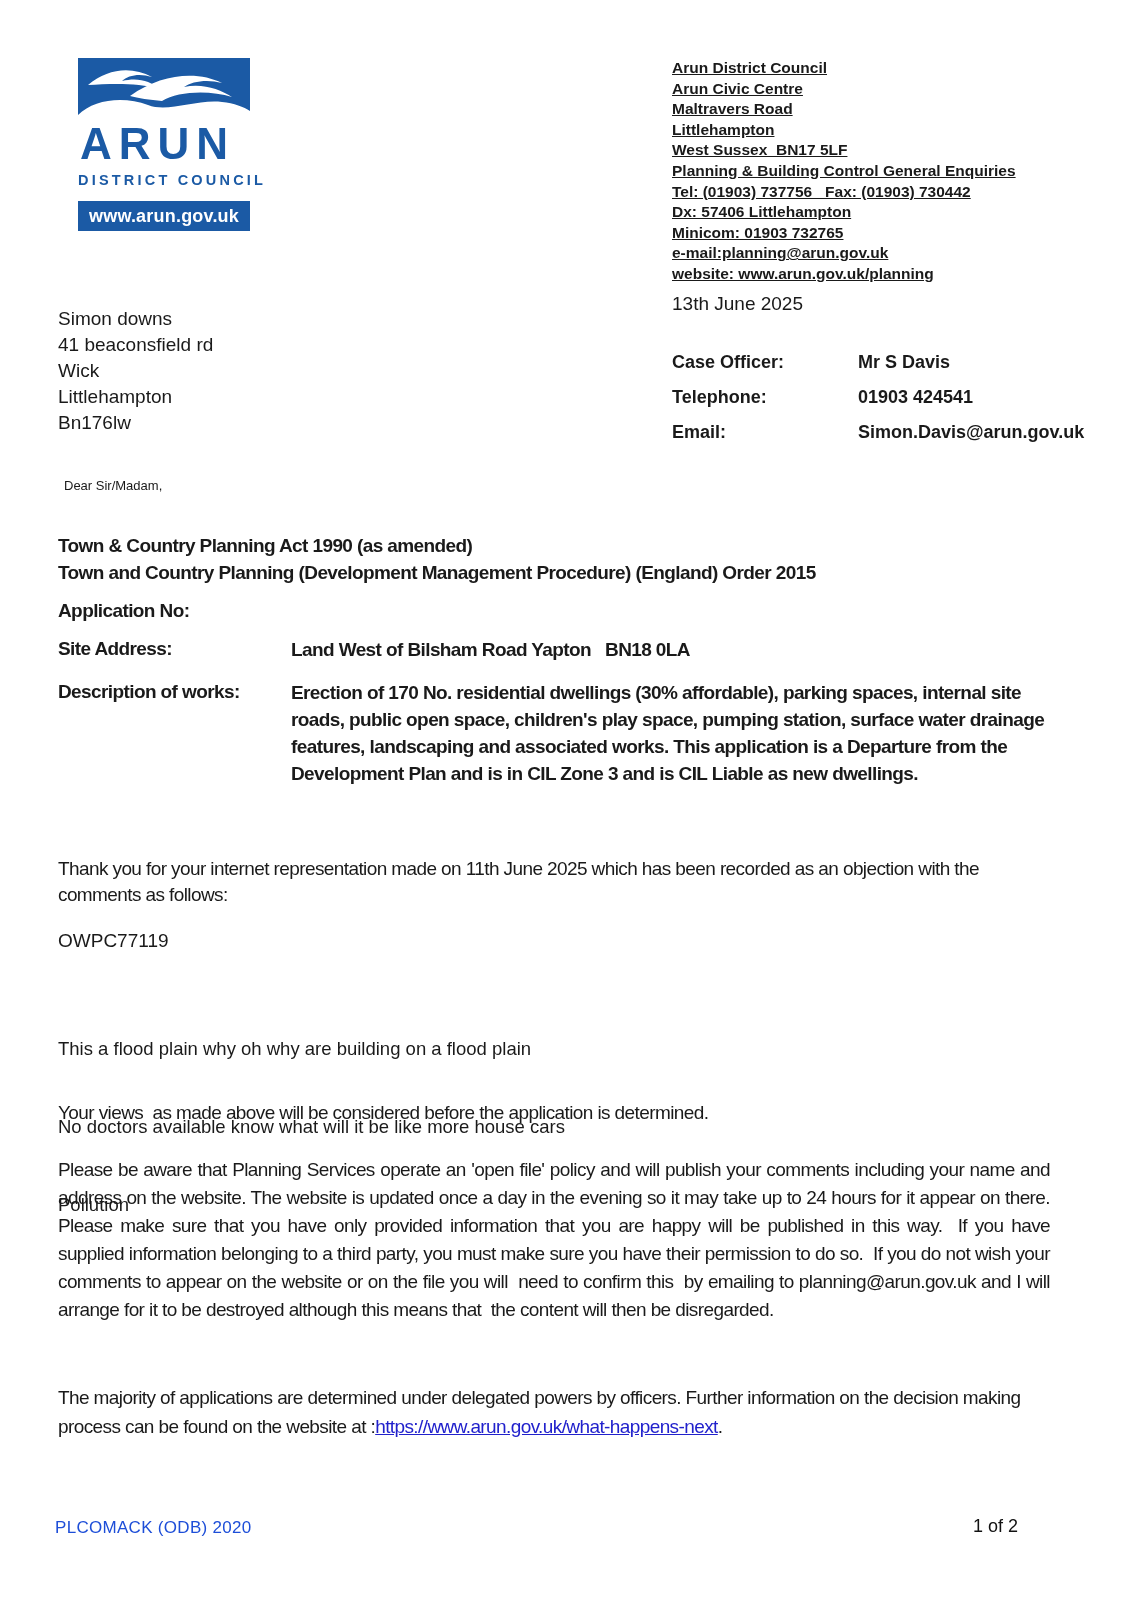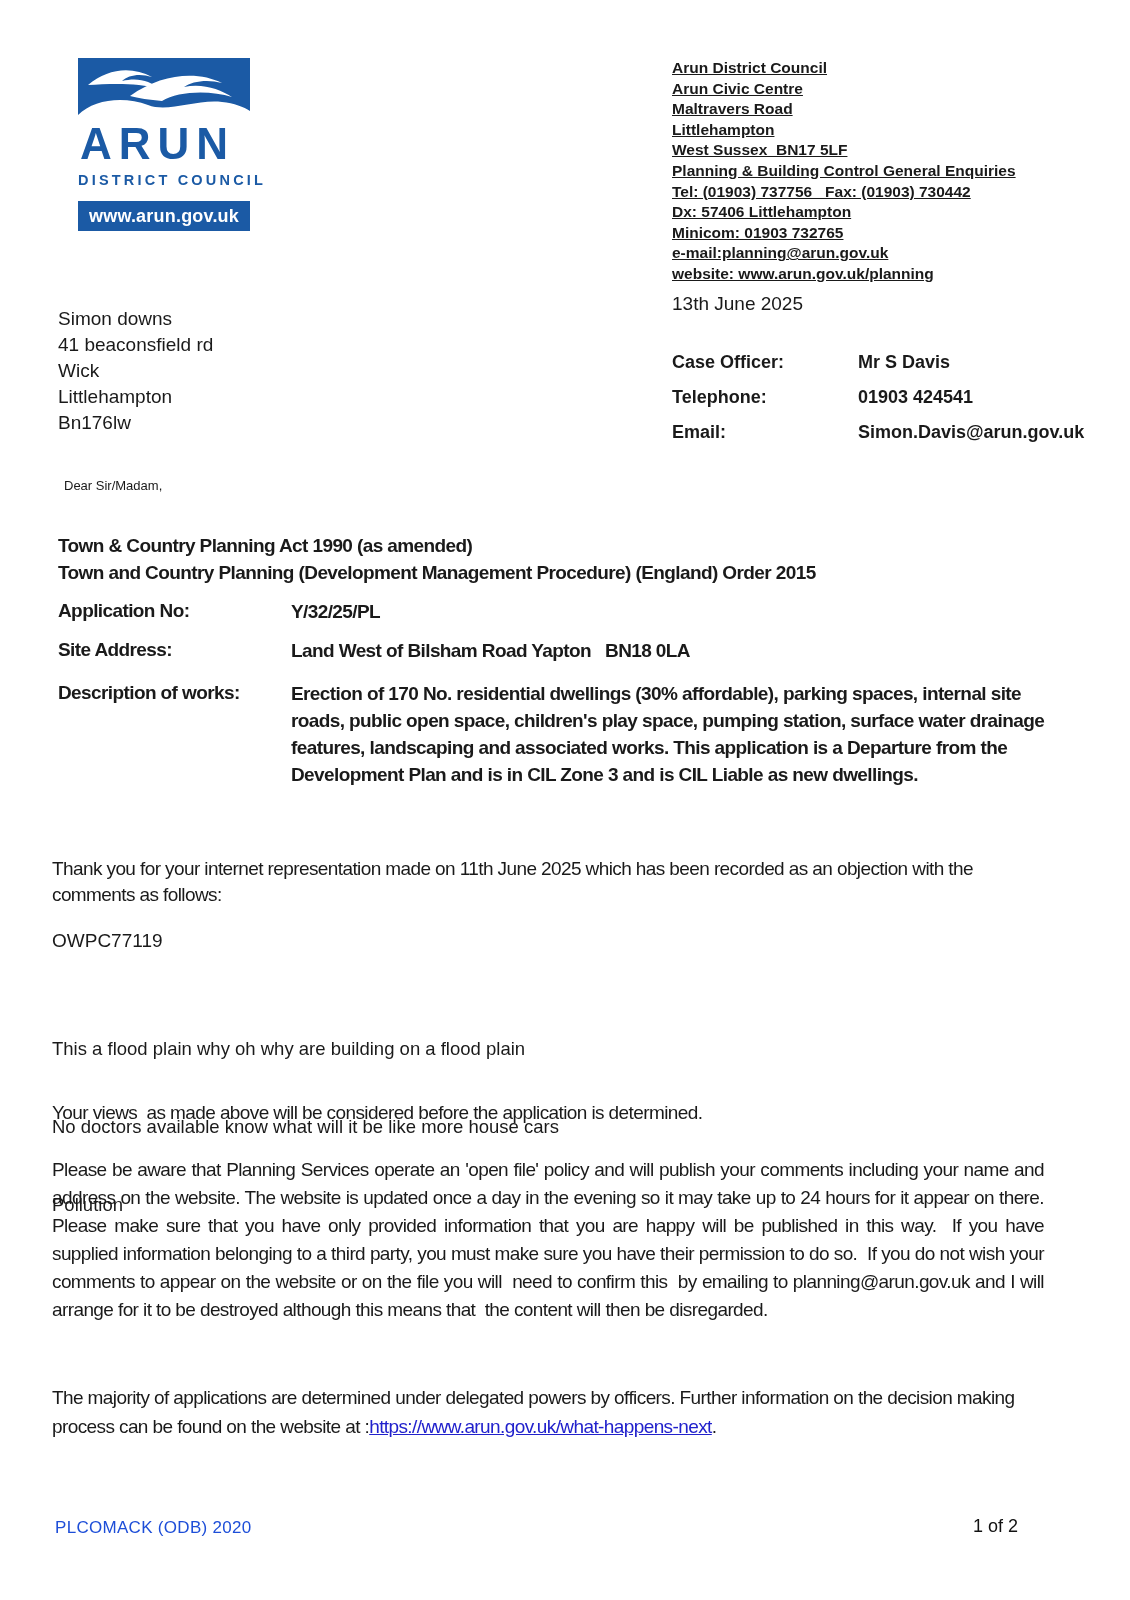--- a/index.html
+++ b/index.html
@@ -41,21 +41,21 @@
   .headings{left:58px;top:532px;font-weight:700;font-size:19px;line-height:27px;letter-spacing:-0.6px;white-space:nowrap;}
 
   .application{left:58px;top:598px;width:994px;font-size:19px;letter-spacing:-0.6px;}
   .app-row{display:flex;line-height:26px;font-weight:bold;}
   .app-row .lbl{width:233px;flex:0 0 233px;}
   .app-row .val{white-space:pre-wrap;width:755px;line-height:27px;}
   .app-row.r1{margin-bottom:12px;}
   .app-row.r2{margin-bottom:16px;}
 
   
-  .para{left:52px;width:992px;font-size:19px;letter-spacing:-0.6px;line-height:26px;white-space:pre-wrap;}
+  .para{left:58px;width:992px;font-size:19px;letter-spacing:-0.6px;line-height:26px;white-space:pre-wrap;}
   .thanks{top:856px;}
   .refcode{top:928px;letter-spacing:0;}
   .comments{top:984px;letter-spacing:0;font-size:18.5px;}
   .views{top:1100px;}
   .openfile{top:1156px;line-height:28px;text-align:justify;}
   .majority{top:1383px;line-height:29px;}
   .majority a{color:var(--link);text-decoration:underline;}
 
   
   .footer-left{left:55px;top:1518px;font-size:17px;color:#1d4ed8;letter-spacing:0.3px;}
@@ -122,21 +122,20 @@
   <div class="abs salutation">Dear Sir/Madam,</div>
 
   <div class="abs headings">
     <div>Town &amp; Country Planning Act 1990 (as amended)</div>
     <div>Town and Country Planning (Development Management Procedure) (England) Order 2015</div>
   </div>
 
   <div class="abs application">
     <div class="app-row r1">
       <span class="lbl">Application No:</span>
-      <span class="val">Y/32/25/PL</span>
     </div>
     <div class="app-row r2">
       <span class="lbl">Site Address:</span>
       <span class="val">Land West of Bilsham Road Yapton   BN18 0LA</span>
     </div>
     <div class="app-row">
       <span class="lbl">Description of works:</span>
       <span class="val">Erection of 170 No. residential dwellings (30% affordable), parking spaces, internal site roads, public open space, children's play space, pumping station, surface water drainage features, landscaping and associated works. This application is a Departure from the Development Plan and is in CIL Zone 3 and is CIL Liable as new dwellings.</span>
     </div>
   </div>

